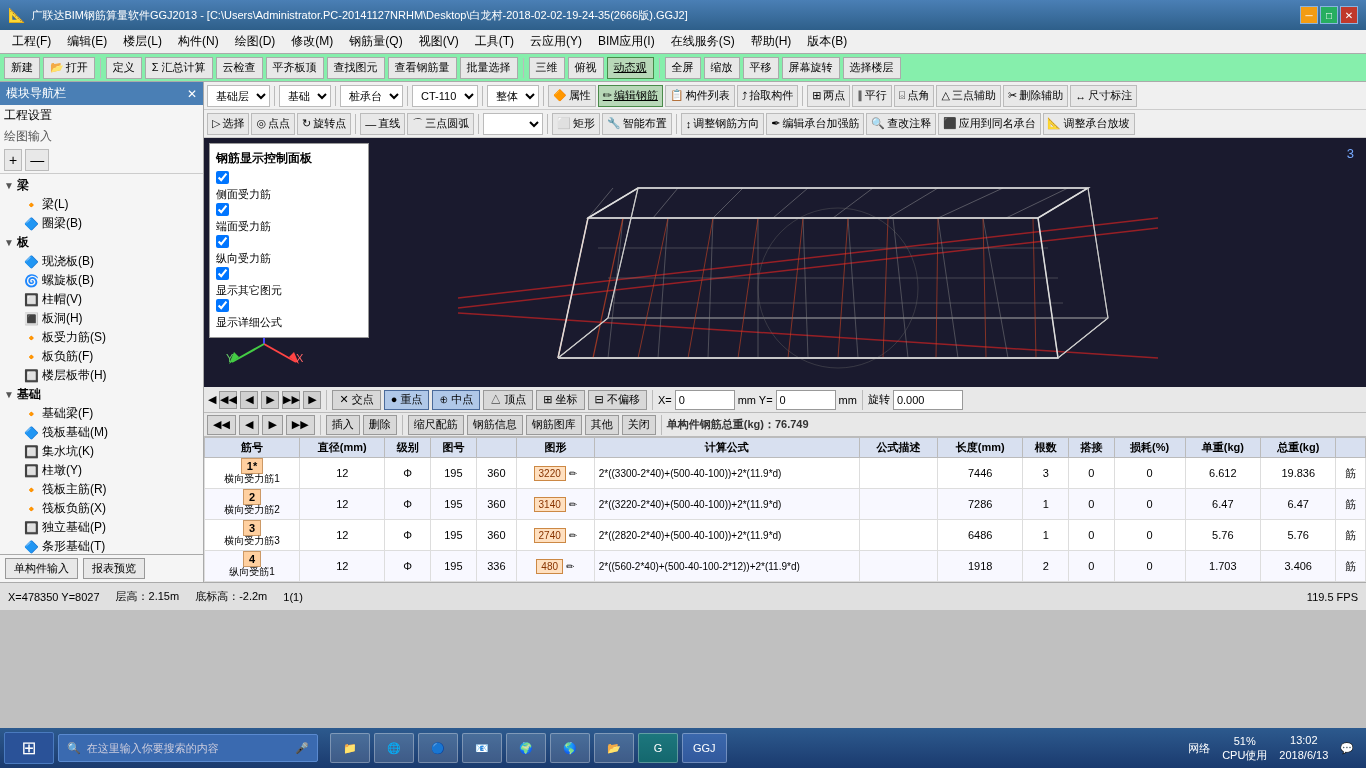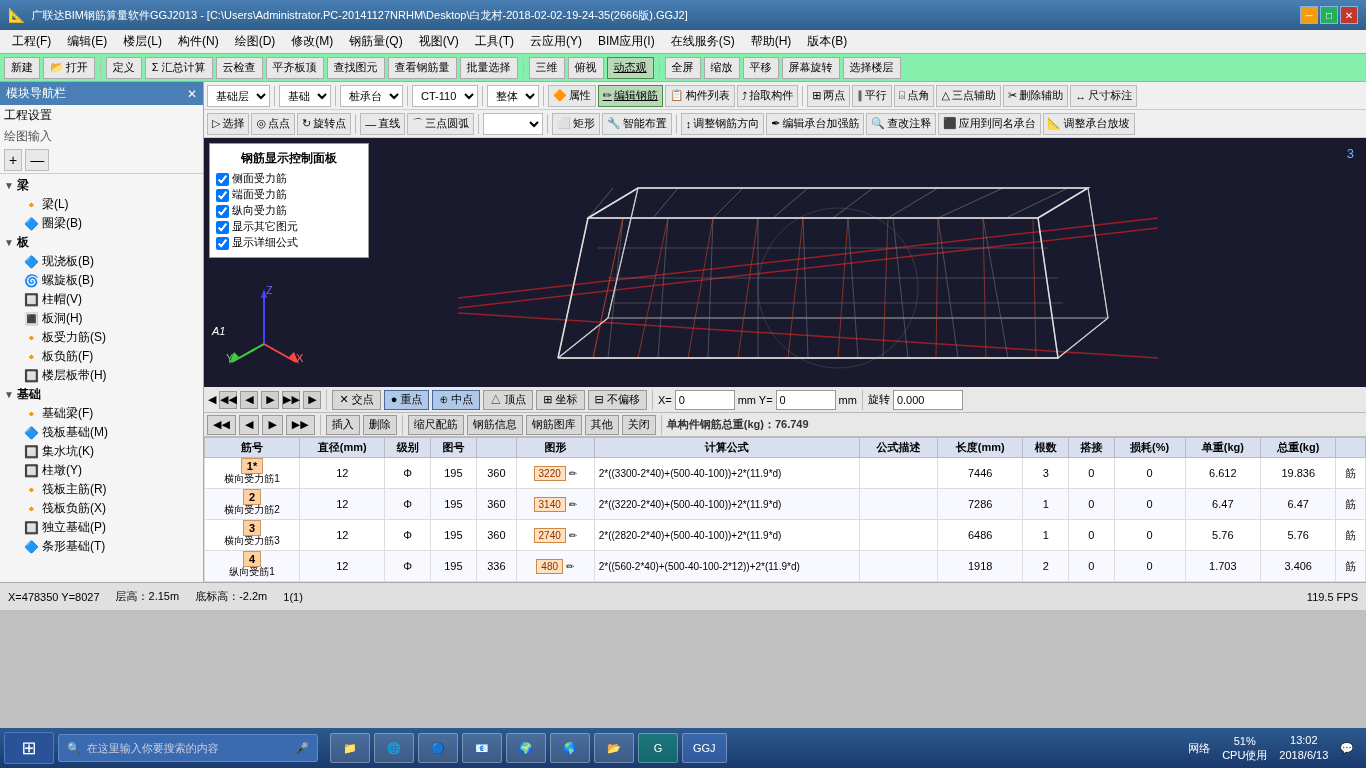--- a/index.html
+++ b/index.html
@@ -161,25 +161,25 @@
       border: 1px solid #999;
       padding: 6px;
       font-size: 11px;
       z-index: 10;
       width: 160px;
     }
     #cad-panel .panel-title {
       font-size: 12px;
       font-weight: bold;
       margin-bottom: 4px;
-      text-align: center;
     }
     .checkbox-row {
-      display: flex; align-items: flex-end; gap: 3px;
+      display: flex; align-items: flex-start; gap: 3px;
       margin: 1px 0;
+      flex-direction: column;
     }
 
     
     .toolbar-row {
       height: 28px;
       background: #f0f0f0;
       border-bottom: 1px solid #ccc;
       display: flex;
       align-items: center;
       padding: 0 3px;
@@ -544,20 +544,24 @@
           <span>🔲</span>
           <span>独立基础(P)</span>
         </div>
       <div class="tree-item" style="padding-left:24px;">
           <span>🔷</span>
           <span>条形基础(T)</span>
         </div>
 
     </div>
 
+    <div class="sidebar-bottom">
+      <button class="sidebar-bottom-btn">单构件输入</button>
+      <button class="sidebar-bottom-btn">报表预览</button>
+    </div>
   </div>
 
   <div id="right-content">
 
     <div class="toolbar-row">
       <select class="tb-dropdown">
         <option>基础层</option>
       </select>
       <span class="tb-sep"></span>
       <select class="tb-dropdown">

